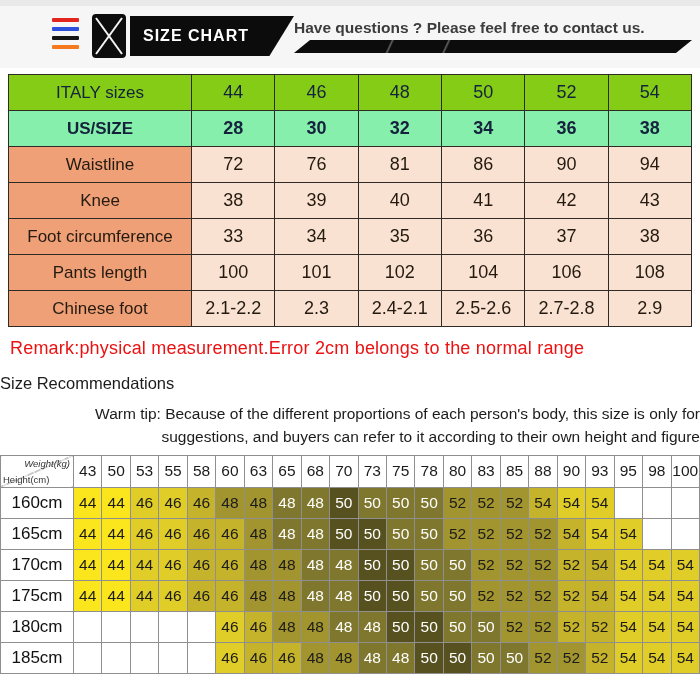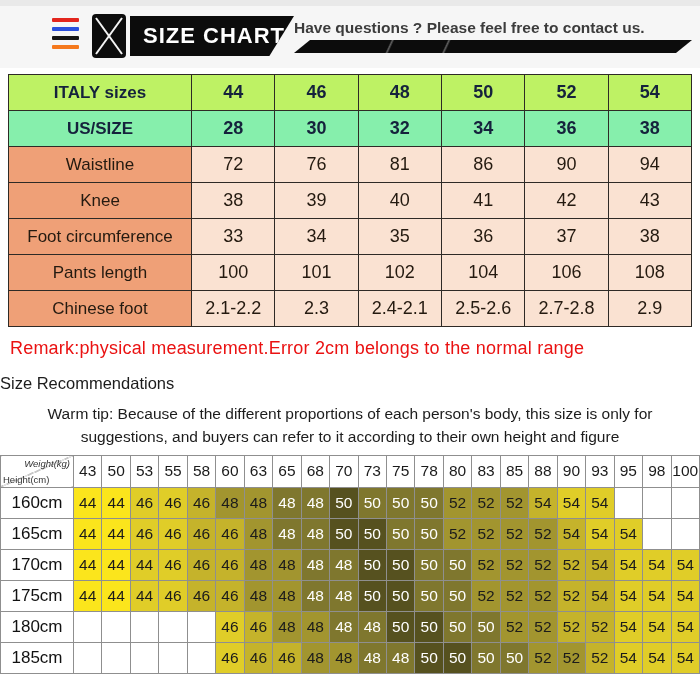--- a/index.html
+++ b/index.html
@@ -10,49 +10,49 @@
   }
   
   .header{position:relative;height:62px;background:#f6f6f6;border-top:6px solid #e9e9e9;}
   .brand-bars{position:absolute;left:52px;top:12px;display:flex;flex-direction:column;gap:5px;}
   .brand-bars .bar{width:27px;height:4px;border-radius:1px;display:block;}
   .logo-x{position:absolute;left:92px;top:8px;width:34px;height:44px;background:#0d0d0d;border-radius:4px;}
   .logo-x svg{display:block;}
   .title-banner{
     position:absolute;left:130px;top:10px;width:164px;height:40px;background:#0c0c0c;
     clip-path:polygon(0 0,100% 0,85% 100%,0 100%);
-    color:#ffffff;font-size:22px;font-weight:bold;letter-spacing:1px;
+    color:#ffffff;font-size:16px;font-weight:bold;letter-spacing:1px;
     display:flex;align-items:center;padding-left:13px;box-sizing:border-box;
   }
   .contact{position:absolute;left:294px;top:13px;width:398px;}
   .contact-text{font-size:15.5px;font-weight:600;color:#3c3c3c;white-space:nowrap;}
   .contact-bar{
     margin-top:3px;height:13px;background:#0c0c0c;
     clip-path:polygon(16px 0,100% 0,calc(100% - 16px) 100%,0 100%);
     background-image:linear-gradient(115deg,transparent 24%,rgba(255,255,255,.35) 24.4%,transparent 24.9%,transparent 38%,rgba(255,255,255,.35) 38.4%,transparent 38.9%);
     background-color:#0c0c0c;
   }
   
   .size-table-wrap{margin:6px 8px 0 8px;}
   table.size-table{width:684px;border-collapse:collapse;table-layout:fixed;}
   table.size-table td{
     border:1px solid #2e2a26;height:35px;text-align:center;
     font-size:18px;padding:0;
   }
   table.size-table td.lbl{width:182px;font-size:17px;}
-  tr.row-blue td{background:#bef264;color:#15223c;font-weight:700;}
+  tr.row-blue td{background:#84cc16;color:#15223c;font-weight:400;}
   tr.row-cyan td{background:#86efac;color:#15223c;font-weight:600;}
   tr.row-peach td{background:#fae2d2;color:#241a10;}
   tr.row-peach td.lbl{background:#efa077;}
   
   .remark{margin:11px 10px 0 10px;color:#ea1212;font-size:18px;font-weight:500;letter-spacing:.2px;}
   
   .reco-title{text-align:left;font-size:16.5px;color:#1c1c1c;margin-top:15px;}
   .warm-tip{text-align:center;font-size:15.5px;line-height:1.5;color:#1c1c1c;margin-top:9px;}
-  .warm-tip span{display:block;}
+  .warm-tip span{display:block;text-align:right;}
   
   table.matrix{width:700px;border-collapse:collapse;table-layout:fixed;margin-top:6px;}
   table.matrix td{border:1px solid #8f8f8f;text-align:center;padding:0;background:#fff;color:#1b1b1b;}
   table.matrix tr.mhead td{height:31px;font-size:15.5px;}
   table.matrix td.corner{
     width:72px;position:relative;
     background-image:linear-gradient(to right bottom,transparent 49.4%,#8f8f8f 49.4%,#8f8f8f 50.6%,transparent 50.6%);
   }
   .c-top{position:absolute;top:2px;right:3px;font-size:9.5px;color:#333;font-style:italic;}
   .c-bottom{position:absolute;bottom:2px;left:2px;font-size:9.5px;color:#333;}

